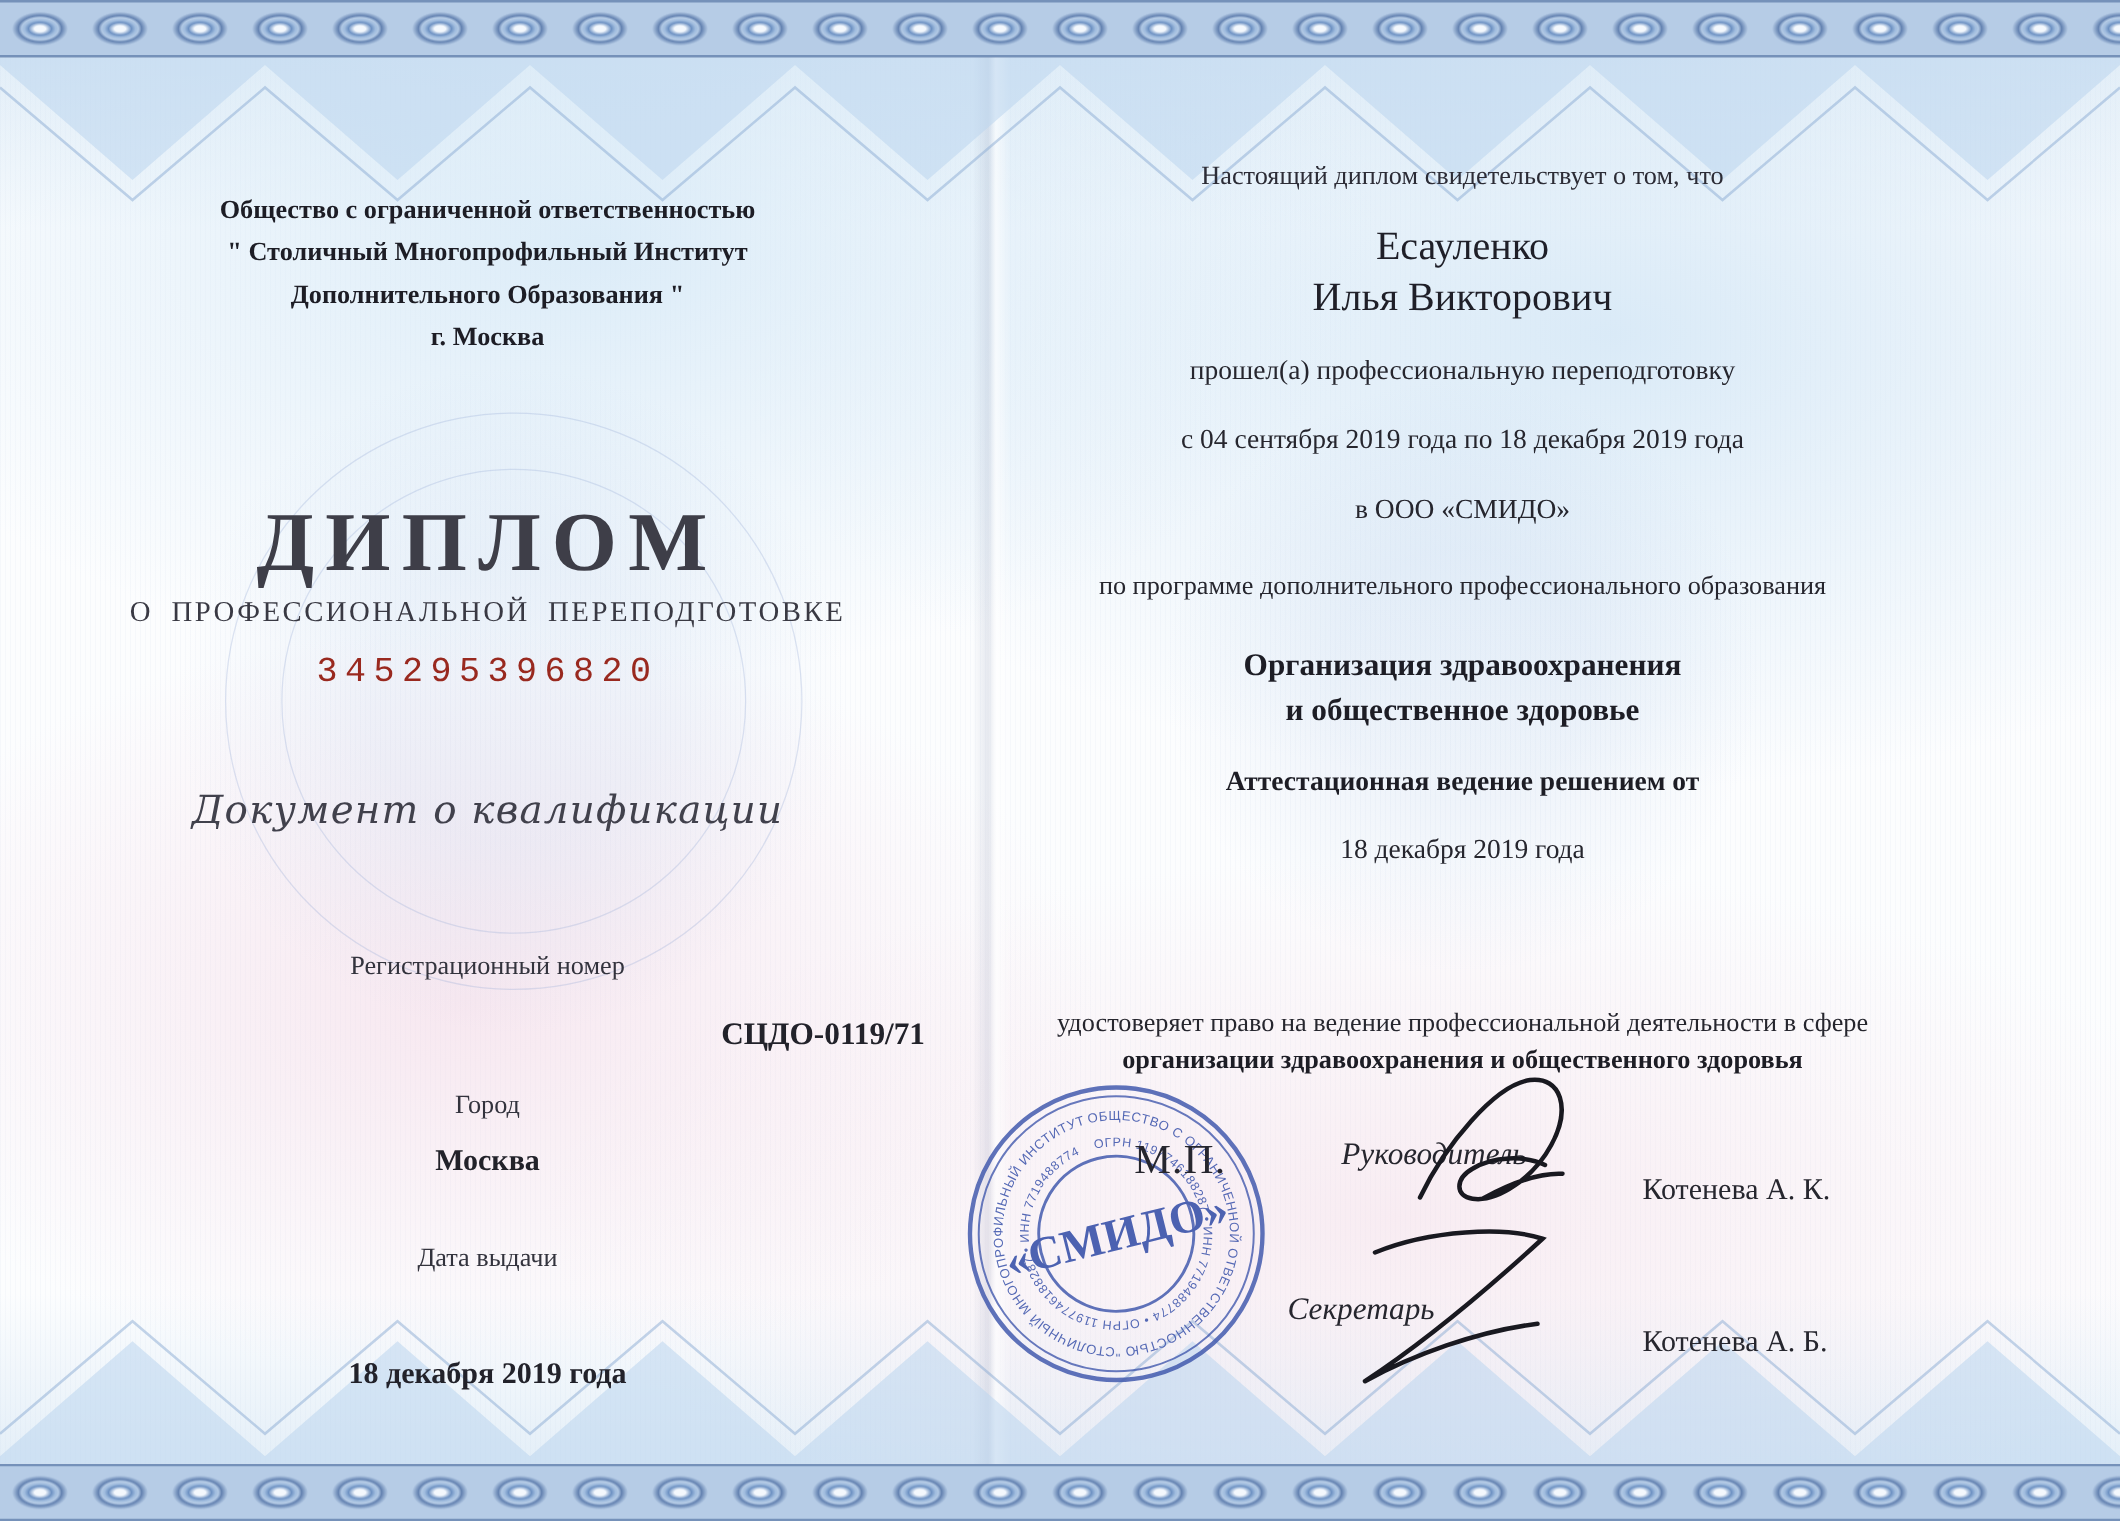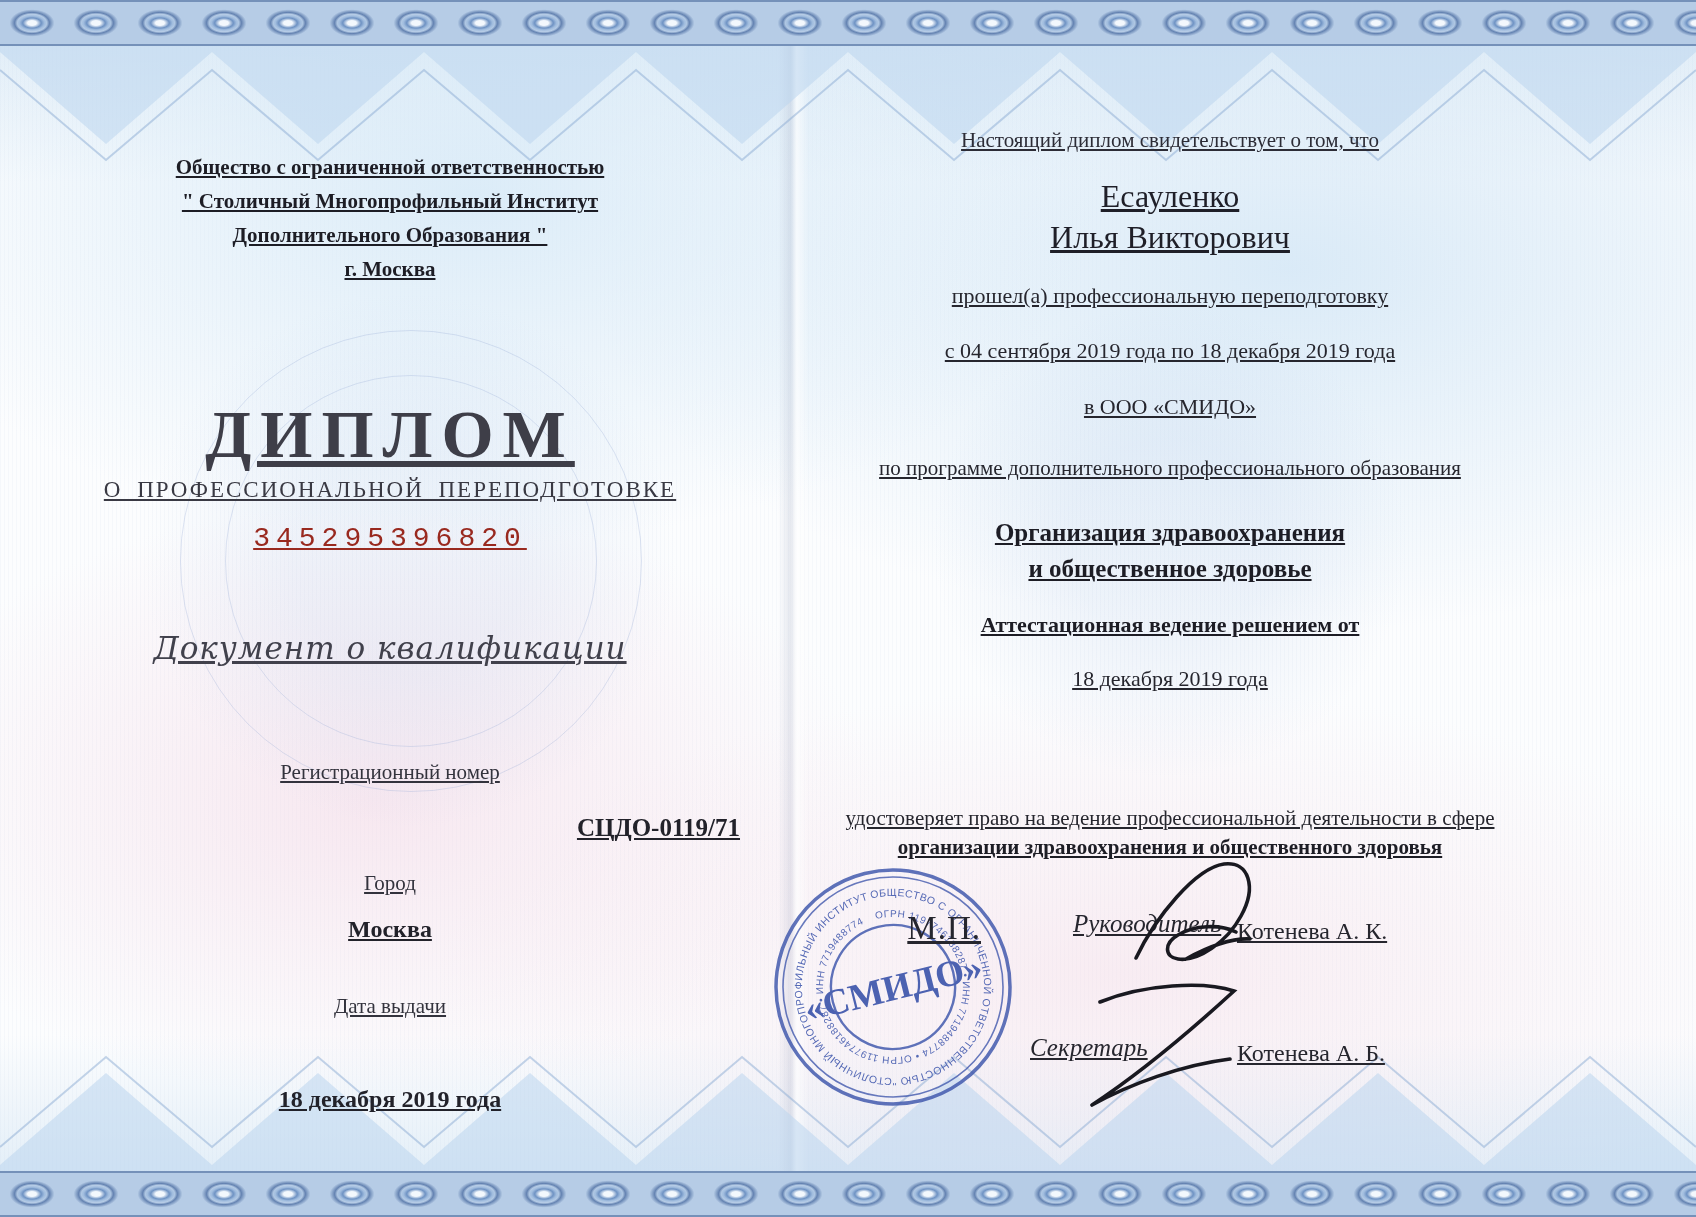--- a/index.html
+++ b/index.html
@@ -35,21 +35,21 @@
   .zigzag.top{top:46px}
   .zigzag.bottom{bottom:46px;transform:scaleY(-1);}
   .fold{
     position:absolute;top:0;left:778px;width:30px;height:100%;z-index:3;
     background:linear-gradient(90deg, transparent, rgba(140,150,178,.20) 42%, rgba(255,255,255,.65) 62%, transparent);
   }
   .wm-ring{position:absolute;border-radius:50%;border:1px solid rgba(148,170,212,.30);z-index:1;}
   .wm-soft{position:absolute;border-radius:50%;z-index:1;
     background:radial-gradient(circle, rgba(170,195,230,.16) 30%, rgba(170,195,230,0) 70%);}
   
-  .t{position:absolute;text-align:center;z-index:10;text-decoration:underline;}
+  .t{position:absolute;text-align:center;z-index:10;}
   .lp{left:40px;width:700px;}
   .rp{left:820px;width:700px;}
   
   .org-block{top:150px;font-size:21px;font-weight:bold;line-height:34px;color:#1d1d25;}
   .diploma-title{top:396px;font-size:67px;font-weight:bold;letter-spacing:9px;color:#3e3e48;}
   .diploma-sub{top:477px;font-size:23px;letter-spacing:2px;word-spacing:7px;color:#393943;}
   .serial{top:523px;font-size:28px;font-family:"Liberation Mono", monospace;letter-spacing:6px;color:#99291f;}
   .qual-note{top:630px;font-size:31px;font-style:italic;font-family:"DejaVu Serif", serif;color:#41414c;letter-spacing:1px;}
   .reg-label{top:760px;font-size:21px;color:#33333d;}
   .reg-num{top:814px;font-size:25px;font-weight:bold;color:#22222a;text-align:right;}
@@ -69,21 +69,21 @@
   .prog2{top:555px;font-size:25px;font-weight:bold;color:#1d1d25;}
   .commission{top:612px;font-size:22px;font-weight:bold;color:#1d1d25;}
   .commission-date{top:666px;font-size:22px;}
   .rights1{top:806px;font-size:21px;color:#26262e;}
   .rights2{top:835px;font-size:21px;font-weight:bold;color:#1d1d25;}
   
   .mp-label{left:901px;top:910px;width:80px;font-size:33px;letter-spacing:1px;text-align:right;}
   .role-label{left:1030px;width:240px;font-size:25px;font-style:italic;text-align:left;}
   .head-label{top:910px;margin-left:43px;}
   .sec-label{top:1034px;}
-  .sig-name{left:1237px;width:260px;font-size:24px;text-align:left;}
+  .sig-name{left:1314px;width:260px;font-size:24px;text-align:left;margin-top:21px;}
   .head-name{top:918px;}
   .sec-name{top:1040px;}
   .sig-svg{position:absolute;z-index:11;}
   .sig-head{left:1128px;top:858px;}
   .sig-sec{left:1072px;top:972px;}
   
   .stamp{position:absolute;left:766px;top:860px;width:254px;height:254px;z-index:9;
     transform:rotate(-14deg);opacity:.92;}
 </style>
 </head>

